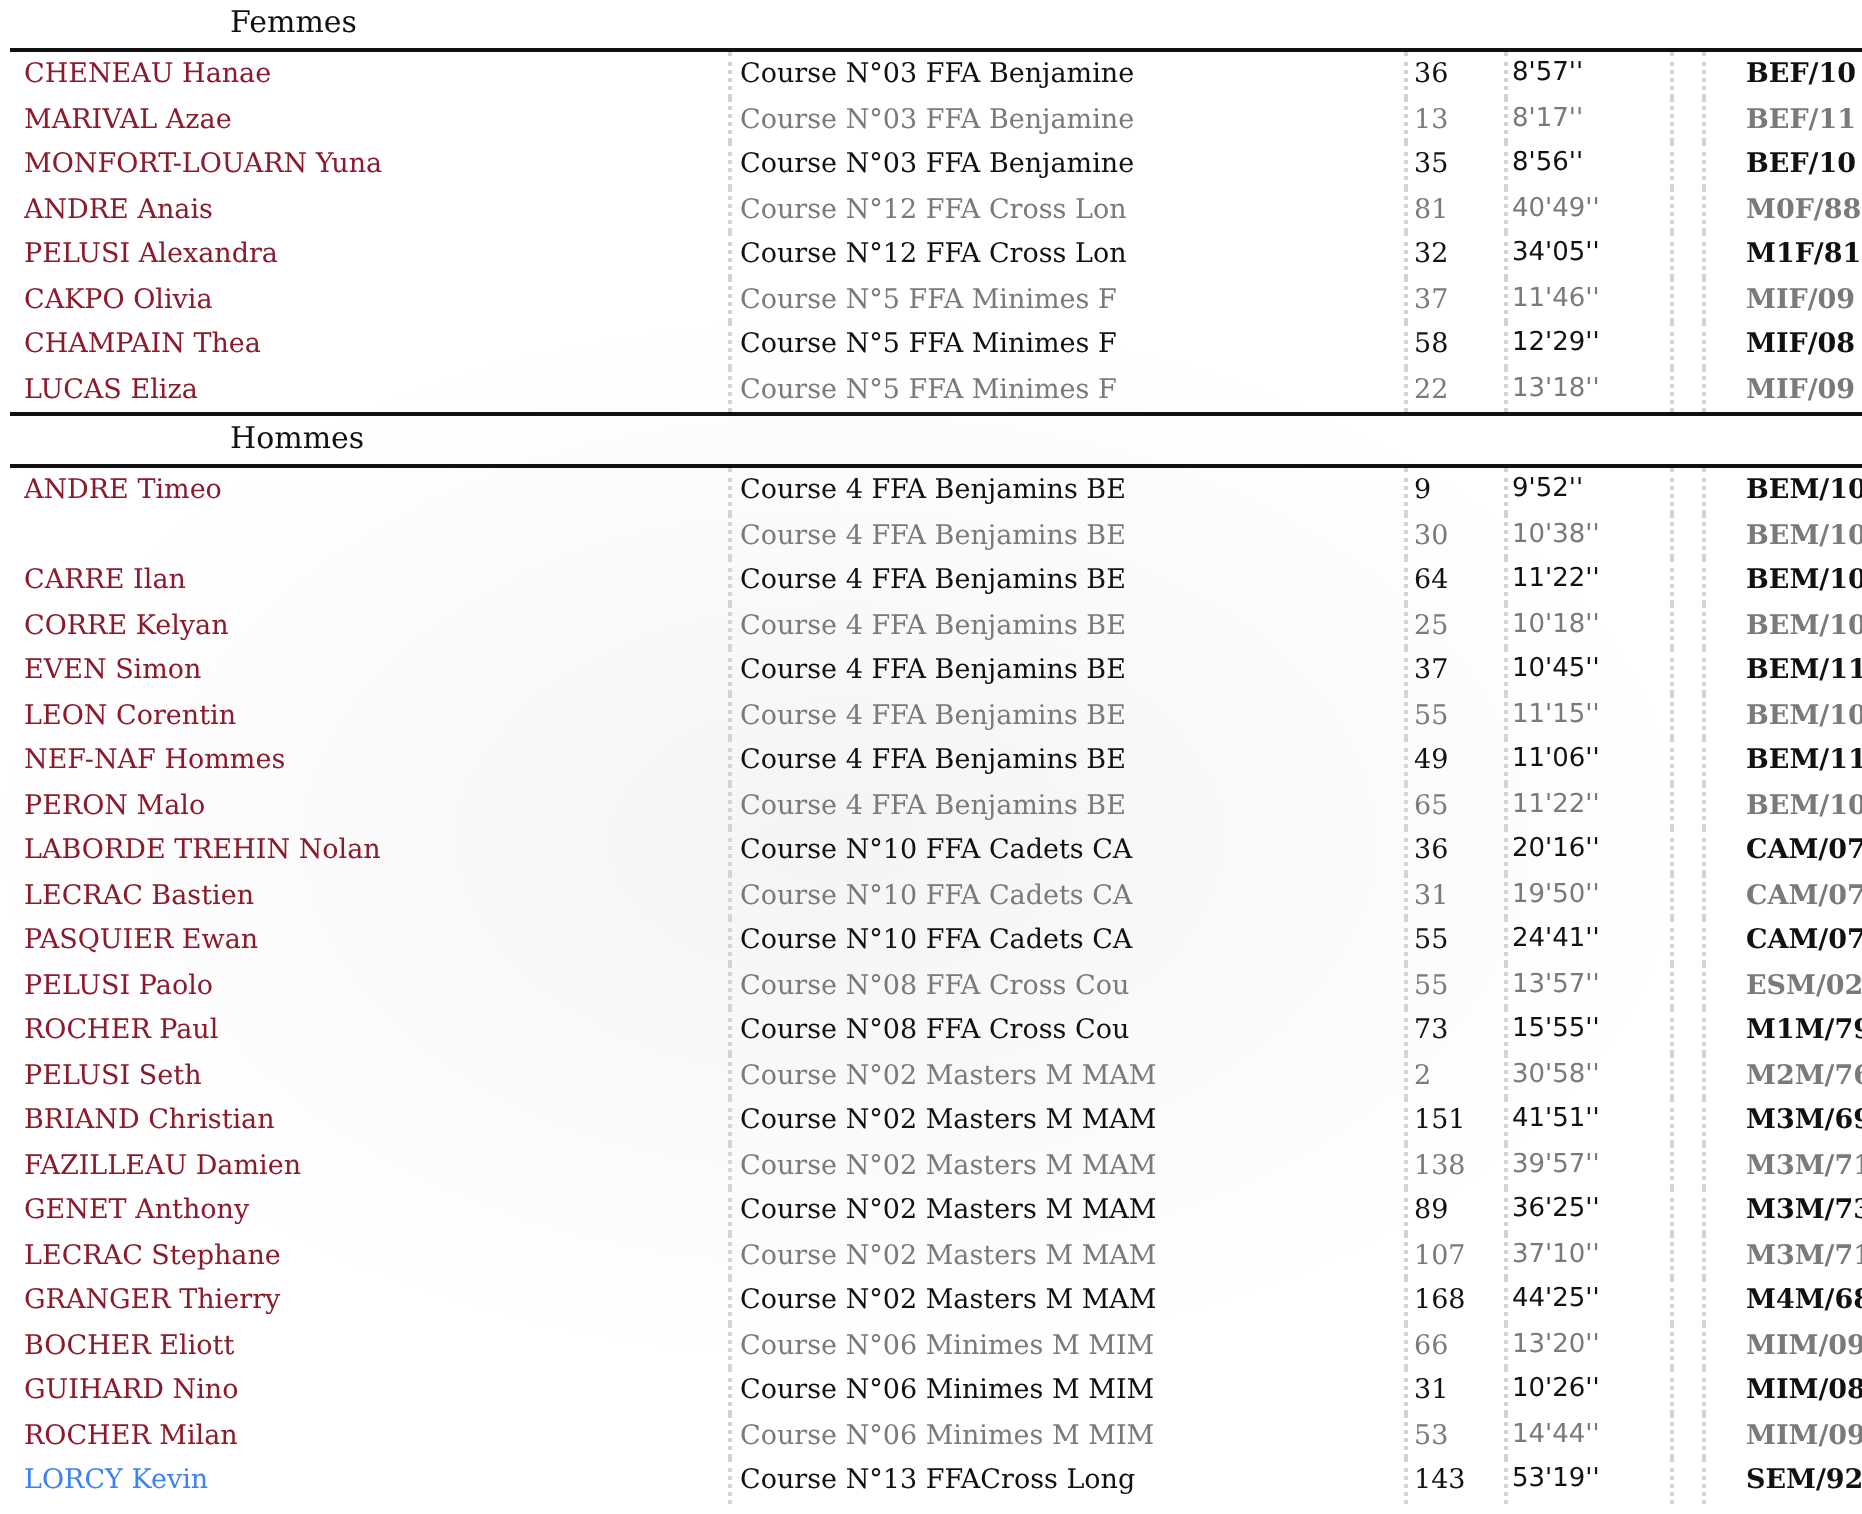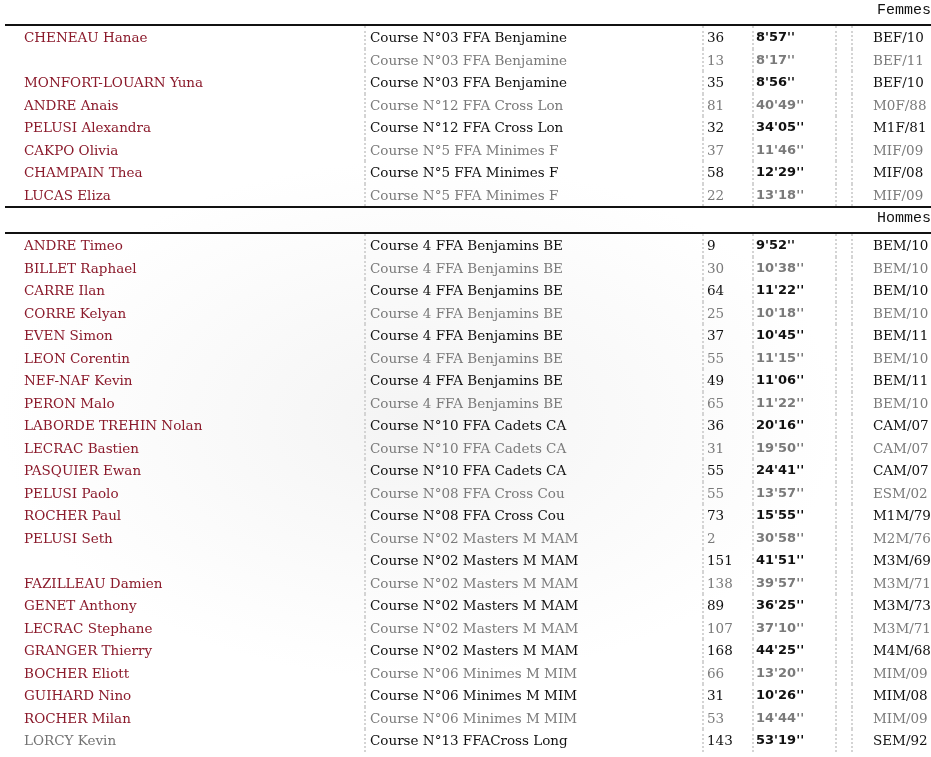--- a/index.html
+++ b/index.html
@@ -1,54 +1,55 @@
 <!DOCTYPE html>
 <html><head>
 <meta charset="utf-8">
 <style>
   html, body { margin:0; padding:0; background:#ffffff; }
   body { width:931px; height:757px; overflow:hidden; position:relative;
          font-family:"DejaVu Serif", serif; font-size:13.5px; color:#111; }
   .bg { position:absolute; inset:0; background:
         radial-gradient(ellipse 420px 260px at 420px 420px, #f4f4f4 0%, #fafafa 55%, #ffffff 100%); z-index:0; }
   .wrap { position:relative; z-index:1; }
-  .section-title { height:24px; line-height:22px; text-align:right; font-size:15px; color:#111;
-                   padding-left:115px; box-sizing:border-box;font-family:Liberation Mono, monospace; }
+  .section-title { height:24px; line-height:22px; text-align:left; font-size:15px; color:#111;
+                   padding-left:115px; box-sizing:border-box; }
   .rule { margin-left:5px; height:2px; background:#111; }
   .row { position:relative; height:22.5px; line-height:22.5px; white-space:nowrap; }
   .cell { position:absolute; top:0; height:100%; box-sizing:border-box; overflow:hidden; }
-  .c-name { left:24px; width:350px; color:#8b1a2b; }
+  .c-name { left:12px; width:350px; color:#8b1a2b; }
   .c-course { left:364px; width:336px; padding-left:4px; border-left:2px dotted #d4d4d4; }
   .c-rank { left:702px; width:48px; padding-left:3px; border-left:2px dotted #d4d4d4; }
   .c-time { left:752px; width:82px; padding-left:2px; border-left:2px dotted #d4d4d4;
-            font-family:"DejaVu Sans", sans-serif; font-weight:bold; font-size:13px; }
+            font-family:"DejaVu Sans", sans-serif; font-weight:normal; font-size:13px; }
   .c-sp1 { left:835px; width:14px; border-left:2px dotted #d4d4d4; }
-  .c-cat { left:851px; width:80px; padding-left:20px; border-left:2px dotted #d4d4d4; }
+  .c-cat { left:851px; width:80px; padding-left:20px; border-left:2px dotted #d4d4d4;font-weight:bold; }
   .row.alt .c-course, .row.alt .c-rank, .row.alt .c-time, .row.alt .c-cat { color:#7a7a7a; }
-  .c-name.black { color:#737373; }
+  .c-name.black { color:#3b82f6; }
 </style>
 </head>
 <body>
 
 <div class="bg"></div>
 
 <div class="wrap">
 
   <div class="section-title">Femmes</div>
   <div class="rule"></div>
   <div id="sec0">
       <div class="row">
         <span class="cell c-name">CHENEAU Hanae</span>
         <span class="cell c-course">Course N°03 FFA Benjamine</span>
         <span class="cell c-rank">36</span>
         <span class="cell c-time">8'57''</span>
         <span class="cell c-sp1"></span>
         <span class="cell c-cat">BEF/10</span>
       </div>
       <div class="row alt">
+        <span class="cell c-name">MARIVAL Azae</span>
         <span class="cell c-course">Course N°03 FFA Benjamine</span>
         <span class="cell c-rank">13</span>
         <span class="cell c-time">8'17''</span>
         <span class="cell c-sp1"></span>
         <span class="cell c-cat">BEF/11</span>
       </div>
       <div class="row">
         <span class="cell c-name">MONFORT-LOUARN Yuna</span>
         <span class="cell c-course">Course N°03 FFA Benjamine</span>
         <span class="cell c-rank">35</span>
@@ -104,21 +105,20 @@
   <div id="sec1">
       <div class="row">
         <span class="cell c-name">ANDRE Timeo</span>
         <span class="cell c-course">Course 4 FFA Benjamins BE</span>
         <span class="cell c-rank">9</span>
         <span class="cell c-time">9'52''</span>
         <span class="cell c-sp1"></span>
         <span class="cell c-cat">BEM/10</span>
       </div>
       <div class="row alt">
-        <span class="cell c-name">BILLET Raphael</span>
         <span class="cell c-course">Course 4 FFA Benjamins BE</span>
         <span class="cell c-rank">30</span>
         <span class="cell c-time">10'38''</span>
         <span class="cell c-sp1"></span>
         <span class="cell c-cat">BEM/10</span>
       </div>
       <div class="row">
         <span class="cell c-name">CARRE Ilan</span>
         <span class="cell c-course">Course 4 FFA Benjamins BE</span>
         <span class="cell c-rank">64</span>
@@ -144,21 +144,21 @@
       </div>
       <div class="row alt">
         <span class="cell c-name">LEON Corentin</span>
         <span class="cell c-course">Course 4 FFA Benjamins BE</span>
         <span class="cell c-rank">55</span>
         <span class="cell c-time">11'15''</span>
         <span class="cell c-sp1"></span>
         <span class="cell c-cat">BEM/10</span>
       </div>
       <div class="row">
-        <span class="cell c-name">NEF-NAF Kevin</span>
+        <span class="cell c-name">NEF-NAF Hommes</span>
         <span class="cell c-course">Course 4 FFA Benjamins BE</span>
         <span class="cell c-rank">49</span>
         <span class="cell c-time">11'06''</span>
         <span class="cell c-sp1"></span>
         <span class="cell c-cat">BEM/11</span>
       </div>
       <div class="row alt">
         <span class="cell c-name">PERON Malo</span>
         <span class="cell c-course">Course 4 FFA Benjamins BE</span>
         <span class="cell c-rank">65</span>
@@ -208,20 +208,21 @@
       </div>
       <div class="row alt">
         <span class="cell c-name">PELUSI Seth</span>
         <span class="cell c-course">Course N°02 Masters M MAM</span>
         <span class="cell c-rank">2</span>
         <span class="cell c-time">30'58''</span>
         <span class="cell c-sp1"></span>
         <span class="cell c-cat">M2M/76</span>
       </div>
       <div class="row">
+        <span class="cell c-name">BRIAND Christian</span>
         <span class="cell c-course">Course N°02 Masters M MAM</span>
         <span class="cell c-rank">151</span>
         <span class="cell c-time">41'51''</span>
         <span class="cell c-sp1"></span>
         <span class="cell c-cat">M3M/69</span>
       </div>
       <div class="row alt">
         <span class="cell c-name">FAZILLEAU Damien</span>
         <span class="cell c-course">Course N°02 Masters M MAM</span>
         <span class="cell c-rank">138</span>

